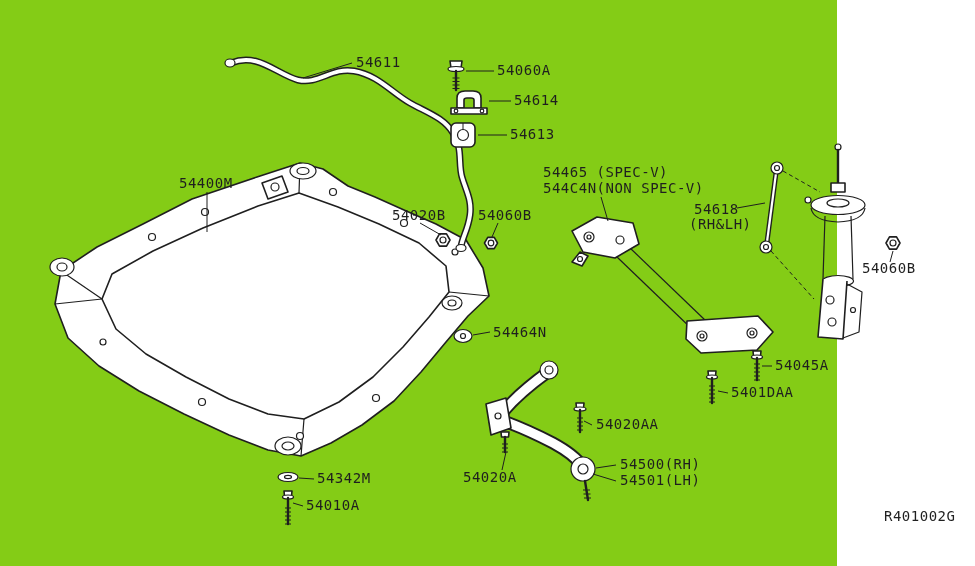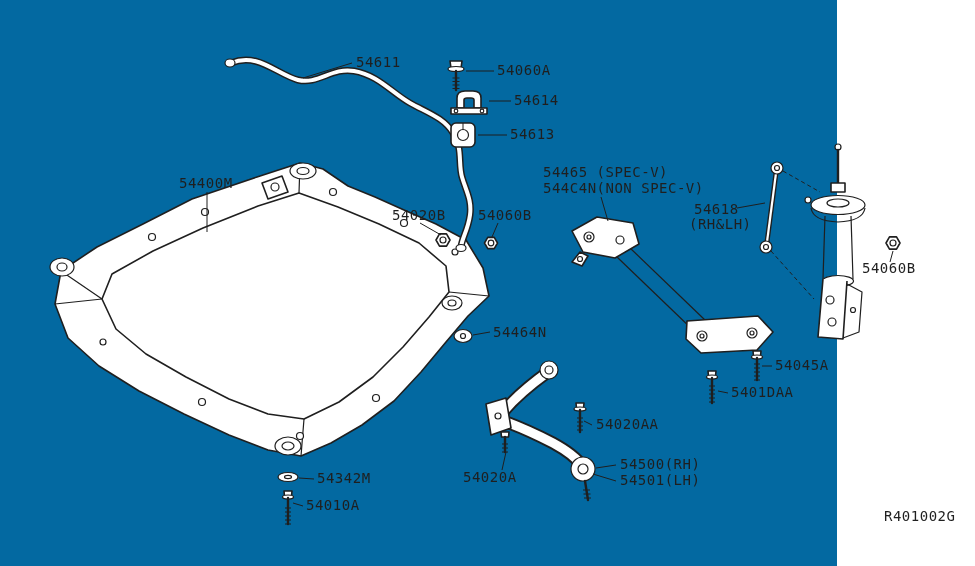--- a/index.html
+++ b/index.html
@@ -1,21 +1,21 @@
 <!DOCTYPE html>
 <html><head>
 <meta charset="utf-8">
 <style>
   html, body {
     margin: 0; padding: 0;
     width: 975px; height: 566px;
     background: #ffffff;
     overflow: hidden;
   }
-  .canvas { position: relative; width: 837px; height: 566px; background: #0369a1; }
+  .canvas { position: relative; width: 837px; height: 566px; background: #84cc16; }
   svg { display: block; }
   text {
     font-family: "DejaVu Sans Mono", "Liberation Mono", monospace;
     font-size: 14px;
     letter-spacing: 0.5px;
     fill: #1f1f1f;
   }
   .outline { fill: #ffffff; stroke: #1f1f1f; stroke-width: 1.6; stroke-linejoin: round; }
   .thin    { fill: none; stroke: #1f1f1f; stroke-width: 1.2; stroke-linejoin: round; }
   .hole    { fill: #ffffff; stroke: #1f1f1f; stroke-width: 1.2; }

